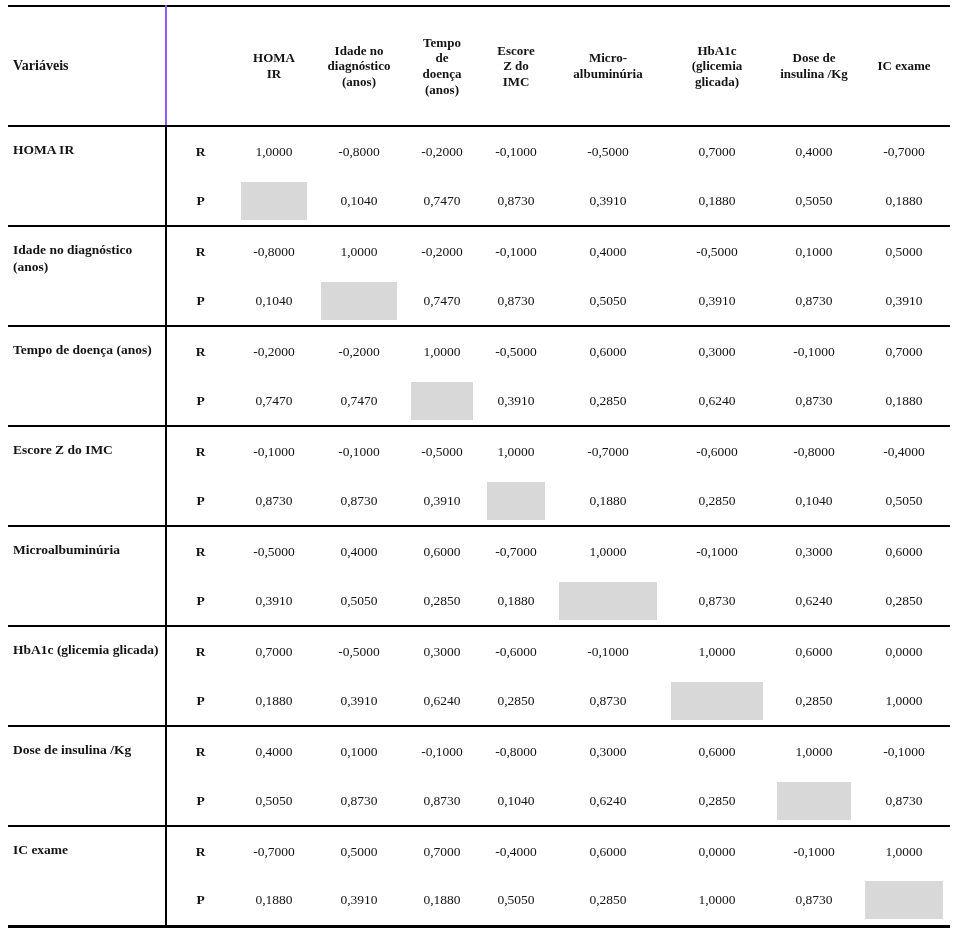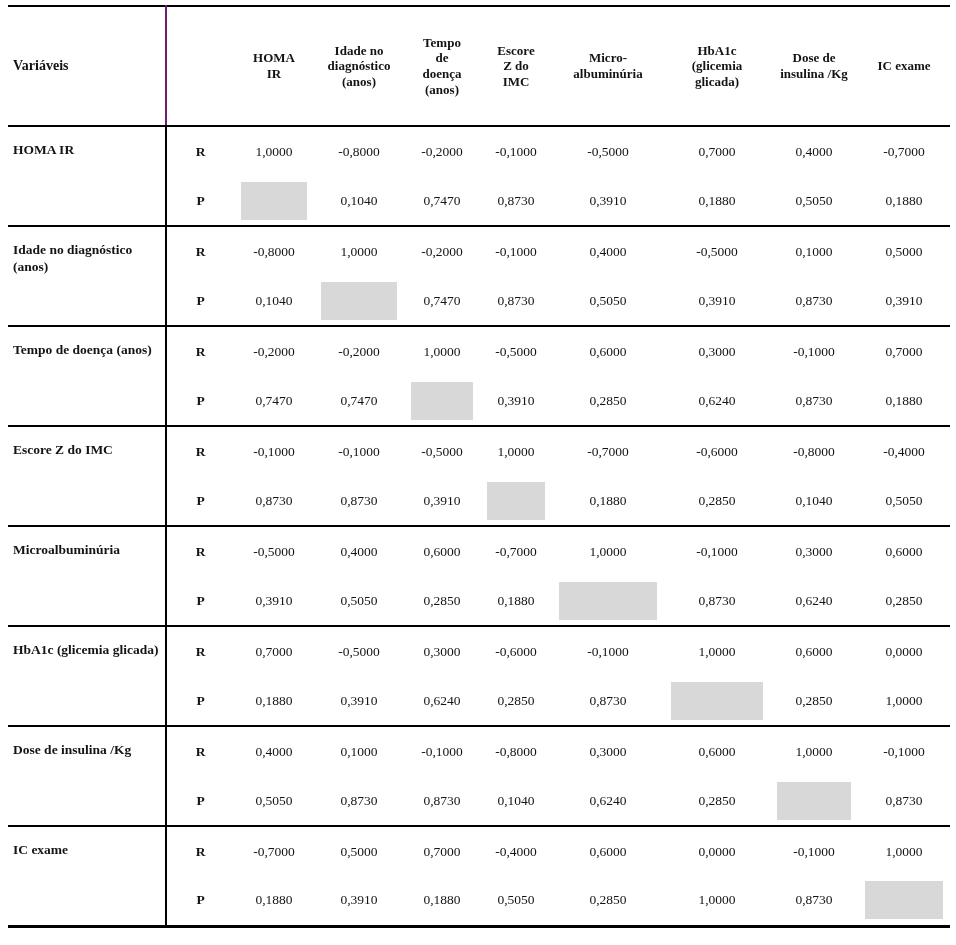--- a/index.html
+++ b/index.html
@@ -29,21 +29,21 @@
     font-weight: bold;
     font-size: 13px;
     line-height: 1.2;
     border-bottom: 2px solid #000;
     padding: 2px 8px;
   }
   th.corner {
     text-align: left;
     padding: 2px 4px 2px 5px;
     font-size: 14px;
-    border-right: 2px solid #701a75;
+    border-right: 2px solid #8b5cf6;
   }
   th.pad-lg { padding: 2px 16px; }
   th.pad-md { padding: 2px 12px; }
 
   tbody td {
     height: 50px;
     text-align: center;
     vertical-align: middle;
     font-size: 13.5px;
     padding: 0 2px;

